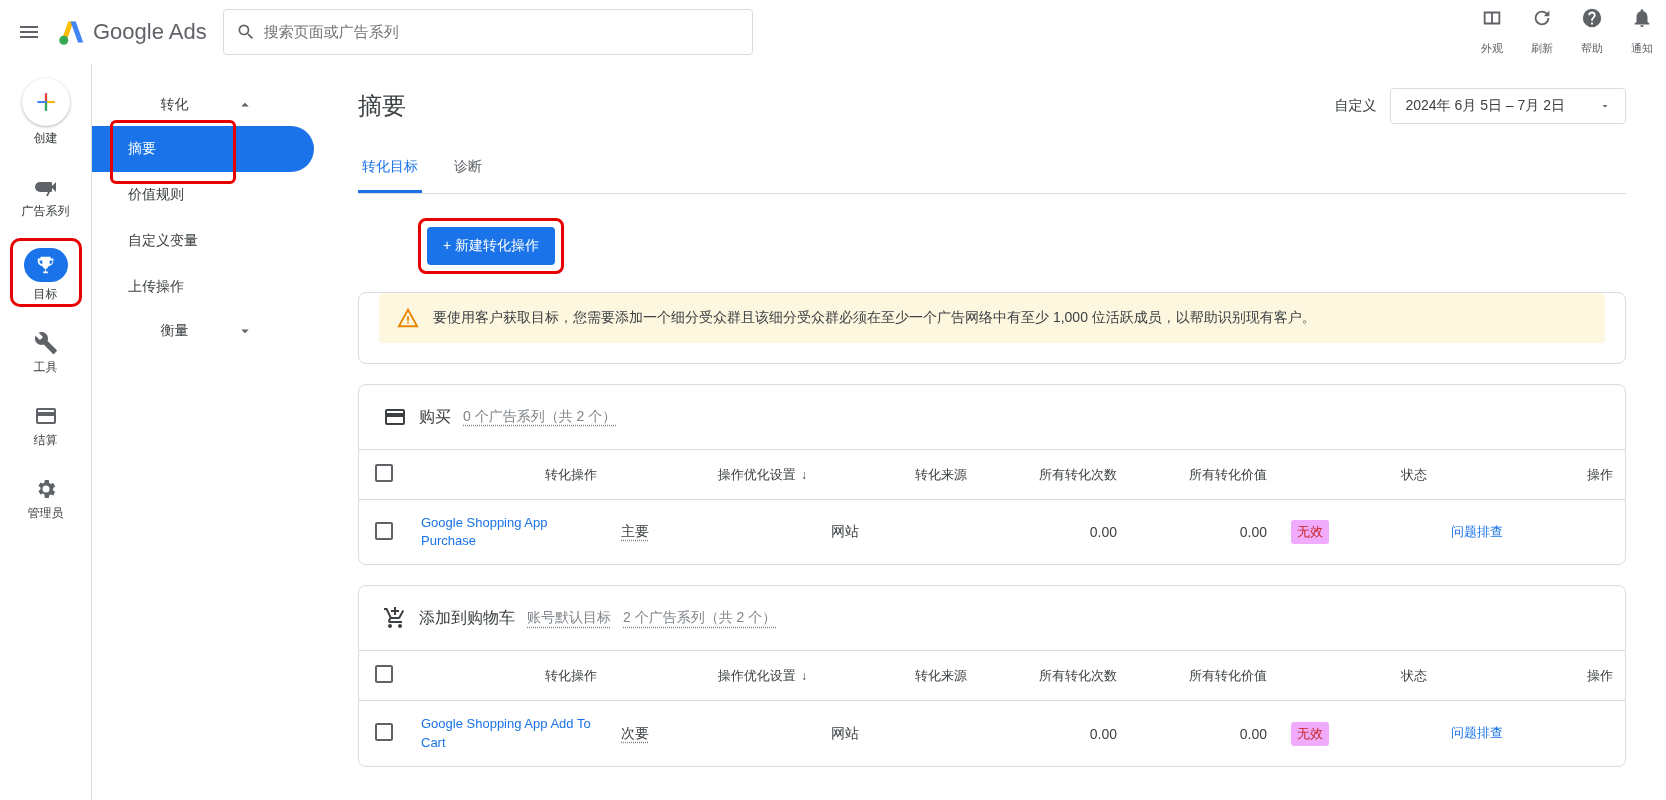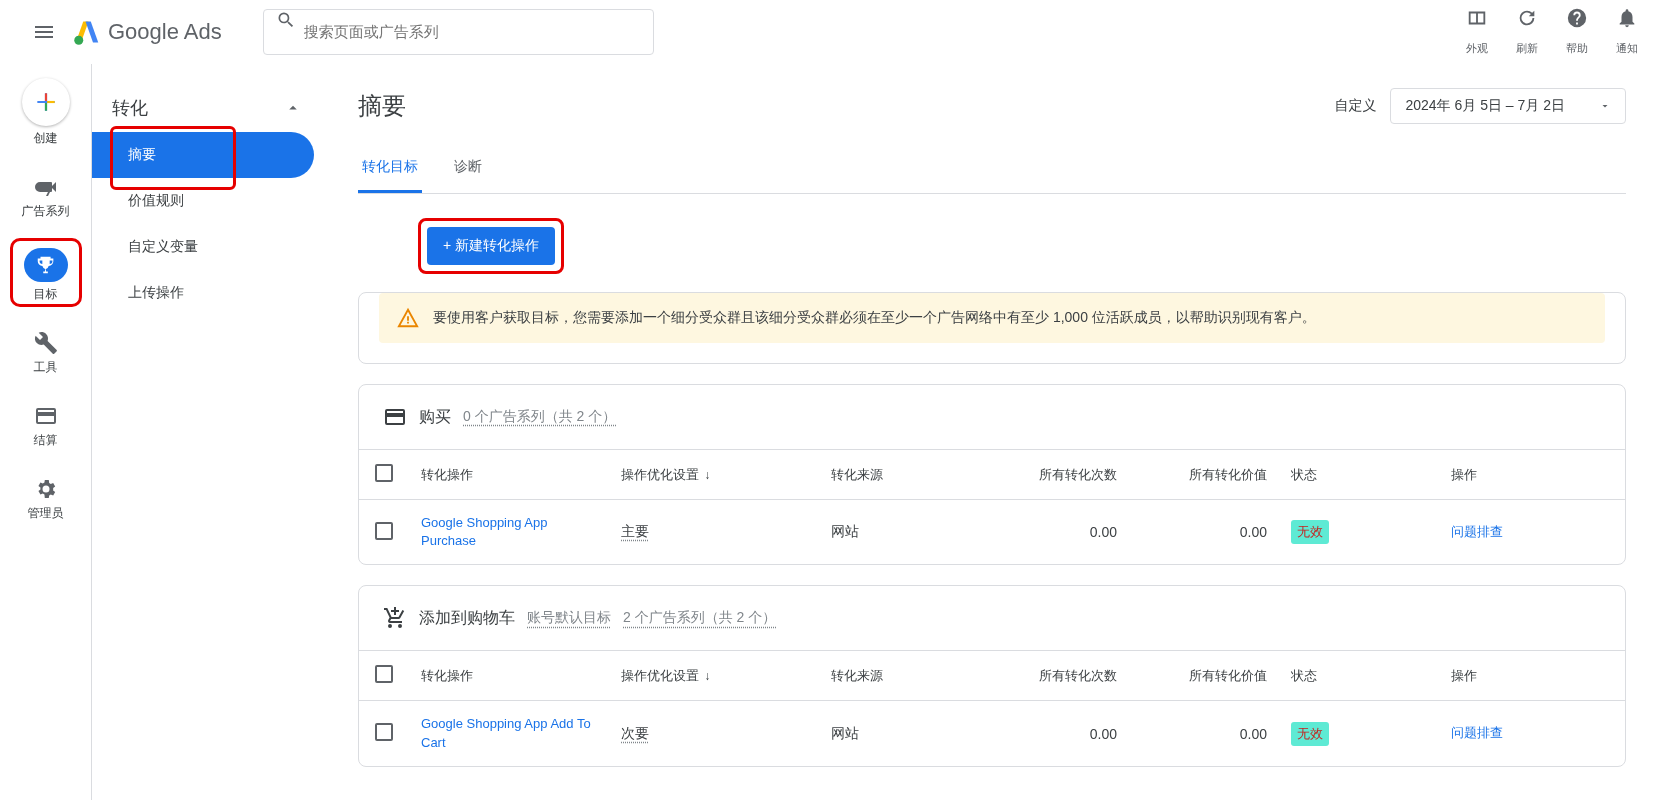--- a/index.html
+++ b/index.html
@@ -1,24 +1,24 @@
 <!DOCTYPE html>
 <html><head>
 <meta charset="utf-8">
 <style>
 * { box-sizing: border-box; margin: 0; padding: 0; }
 body { font-family: Arial, "Microsoft YaHei", sans-serif; font-size: 14px; color: #3c4043; background: #fff; width: 1666px; overflow-x: hidden; }
 
 
-.header { height: 64px; display: flex; align-items: center; padding: 0 20px; border-bottom: 1px solid transparent; }
+.header { height: 64px; display: flex; align-items: center; padding: 0 5px; border-bottom: 1px solid transparent; }
 .menu-icon { width: 48px; height: 48px; display: flex; align-items: center; justify-content: center; cursor: pointer; }
 .logo-wrap { display: flex; align-items: center; gap: 6px; margin-left: 4px; }
 .logo-a { width: 30px; height: 30px; }
 .logo-text { font-size: 22px; color: #5f6368; font-weight: 400; }
-.search-box { margin-left: 41px; width: 391px; height: 46px; border: 1px solid #dadce0; border-radius: 4px; display: flex; padding: 0 12px; }
+.search-box { margin-left: 16px; width: 530px; height: 46px; border: 1px solid #dadce0; border-radius: 4px; display: flex; align-items: center; padding: 0 12px; }
 .search-box svg { flex-shrink: 0; }
 .search-input { border: none; outline: none; font-size: 15px; color: #5f6368; margin-left: 8px; width: 100%; background: transparent; }
 .header-spacer { flex: 1; }
 .header-actions { display: flex; gap: 28px; margin-right: 8px; }
 .header-action { display: flex; flex-direction: column; align-items: center; gap: 12px; cursor: pointer; color: #5f6368; }
 .header-action-label { font-size: 11px; }
 
 
 .layout { display: flex; height: calc(800px - 64px); }
 
@@ -26,21 +26,21 @@
 .rail { width: 92px; display: flex; flex-direction: column; align-items: center; padding-top: 14px; border-right: 1px solid #dadce0; }
 .rail-item { display: flex; flex-direction: column; align-items: center; gap: 4px; margin-bottom: 28px; cursor: pointer; color: #3c4043; }
 .rail-item-label { font-size: 12px; }
 .create-btn { width: 48px; height: 48px; border-radius: 50%; background: #fff; box-shadow: 0 1px 3px rgba(0,0,0,0.3); display: flex; align-items: center; justify-content: center; }
 .rail-highlight { position: relative; }
 .rail-highlight::before { content: ""; position: absolute; top: -10px; left: -14px; right: -14px; bottom: -4px; border: 3px solid #e60000; border-radius: 10px; pointer-events: none; }
 .rail-badge { width: 44px; height: 34px; border-radius: 18px; background: #1a73e8; display: flex; align-items: center; justify-content: center; }
 
 
 .sidenav { width: 230px; padding-top: 20px; }
-.sidenav-group { padding: 12px 20px; display: flex; align-items: center; justify-content: space-between; cursor: pointer; font-size: 18px; gap: 47px; }
+.sidenav-group { padding: 12px 20px; display: flex; align-items: center; justify-content: center; cursor: pointer; font-size: 14px; gap: 47px; }
 .sidenav-item { padding: 14px 20px 14px 36px; font-size: 14px; cursor: pointer; }
 .sidenav-item.active { background: #1a73e8; color: #fff; border-radius: 0 24px 24px 0; margin-right: 8px; font-weight: 500; position: relative; }
 .sidenav-item.active::after { content: ""; position: absolute; top: -6px; left: 18px; width: 120px; height: calc(100% + 12px); border: 3px solid #e60000; border-radius: 6px; pointer-events: none; }
 
 
 .main { flex: 1; padding: 0 0 0 36px; overflow-y: auto; }
 .main-head { display: flex; align-items: center; justify-content: space-between; padding: 24px 40px 8px 0; }
 .page-title { font-size: 24px; font-weight: 400; color: #3c4043; }
 .date-area { display: flex; align-items: center; gap: 14px; }
 .date-label { font-size: 14px; color: #3c4043; }
@@ -57,28 +57,28 @@
 .card { background: #fff; border: 1px solid #dadce0; border-radius: 8px; margin: 0 40px 20px 0; }
 .card-head { padding: 20px 24px; display: flex; align-items: center; gap: 12px; }
 .card-title { font-size: 16px; font-weight: 500; color: #3c4043; }
 .card-subtitle { font-size: 14px; color: #80868b; }
 .card-sublink { font-size: 14px; color: #80868b; text-decoration: underline dotted; text-underline-offset: 4px; cursor: pointer; }
 
 .warning-banner { margin: 0 20px 20px 20px; background: #fef7e0; padding: 14px 18px; display: flex; align-items: center; gap: 14px; border-radius: 4px; }
 .warning-text { font-size: 14px; color: #3c4043; }
 
 .tbl { width: 100%; border-collapse: collapse; }
-.tbl th { text-align: left; padding: 14px 12px; font-size: 13px; font-weight: 500; color: #3c4043; border-top: 1px solid #dadce0; border-bottom: 1px solid #dadce0; }
+.tbl th { text-align: right; padding: 14px 12px; font-size: 13px; font-weight: 500; color: #3c4043; border-top: 1px solid #dadce0; border-bottom: 1px solid #dadce0; }
 .tbl th.right, .tbl td.right { text-align: right; }
 .tbl td { padding: 14px 12px; font-size: 14px; color: #3c4043; vertical-align: middle; }
 .tbl .checkbox-cell { width: 50px; text-align: center; }
 .checkbox { width: 18px; height: 18px; border: 2px solid #5f6368; border-radius: 2px; display: inline-block; cursor: pointer; }
 .link-text { color: #1a73e8; cursor: pointer; font-size: 13px; line-height: 1.4; }
 .dotted { text-decoration: underline dotted; text-underline-offset: 4px; text-decoration-color: #80868b; }
-.status-badge { background: #5eead4; color: #c5221f; padding: 3px 6px; border-radius: 3px; font-size: 13px; display: inline-block; }
+.status-badge { background: #f0abfc; color: #c5221f; padding: 3px 6px; border-radius: 3px; font-size: 13px; display: inline-block; }
 .sort-down { font-size: 12px; margin-left: 2px; }
 </style>
 </head>
 <body>
 
 <div class="header">
   <div class="menu-icon">
     <svg width="24" height="24" viewBox="0 0 24 24">
         <path fill="#5f6368" d="M3 6h18v2H3V6zm0 5h18v2H3v-2zm0 5h18v2H3v-2z"></path>
       </svg>
@@ -178,20 +178,26 @@
     <div class="sidenav-group">
       <span>转化</span>
       <svg width="18" height="18" viewBox="0 0 24 24">
           <path fill="#5f6368" d="M7 14l5-5 5 5z"></path>
         </svg>
     </div>
     <div class="sidenav-item active"><span>摘要</span></div>
     <div class="sidenav-item"><span>价值规则</span></div>
     <div class="sidenav-item"><span>自定义变量</span></div>
     <div class="sidenav-item"><span>上传操作</span></div>
+    <div class="sidenav-group">
+      <span>衡量</span>
+      <svg width="18" height="18" viewBox="0 0 24 24">
+          <path fill="#5f6368" d="M7 10l5 5 5-5z"></path>
+        </svg>
+    </div>
   </div>
 
   <div class="main">
     <div class="main-head">
       <div class="page-title">摘要</div>
       <div class="date-area">
         <span class="date-label">自定义</span>
         <div class="date-picker">
           <span>2024年 6月 5日 – 7月 2日</span>
           <svg width="12" height="12" viewBox="0 0 24 24">

